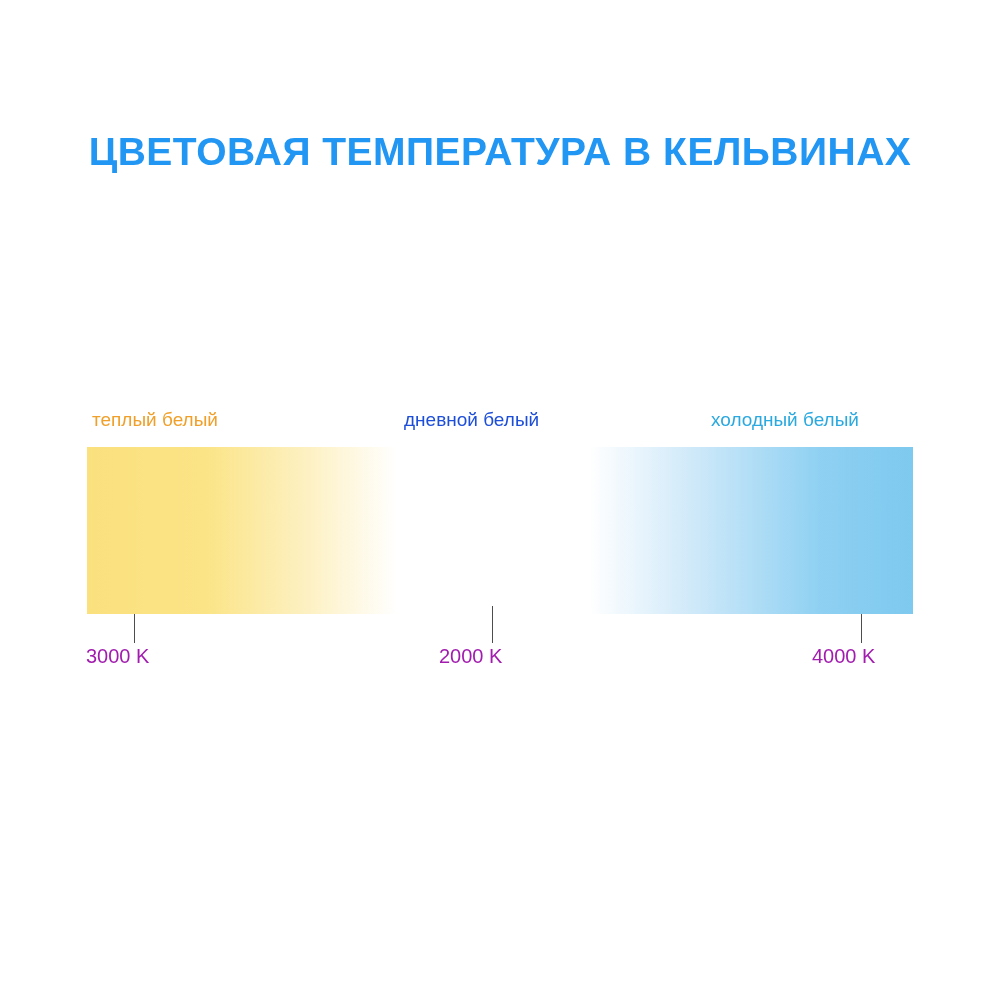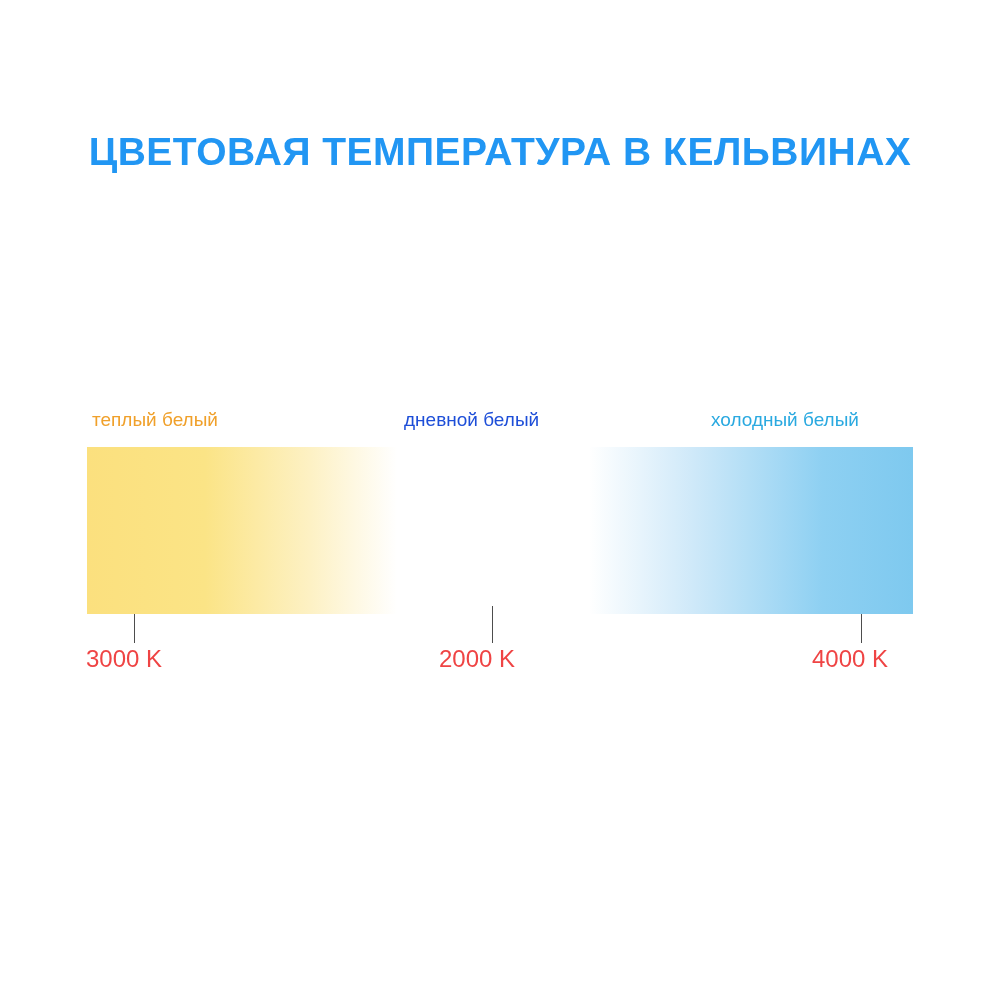--- a/index.html
+++ b/index.html
@@ -69,22 +69,22 @@
   }
 
   .tick-line {
     position: absolute;
     width: 1px;
     background: #4d4d4d;
   }
 
   .tick-value {
     position: absolute;
-    font-size: 24px;
-    color: #ef4444;
+    font-size: 20px;
+    color: #a21caf;
     white-space: nowrap;
   }
 </style>
 </head>
 <body>
 
 <div id="page">
 
   <h1 id="title">ЦВЕТОВАЯ ТЕМПЕРАТУРА В КЕЛЬВИНАХ</h1>
 

